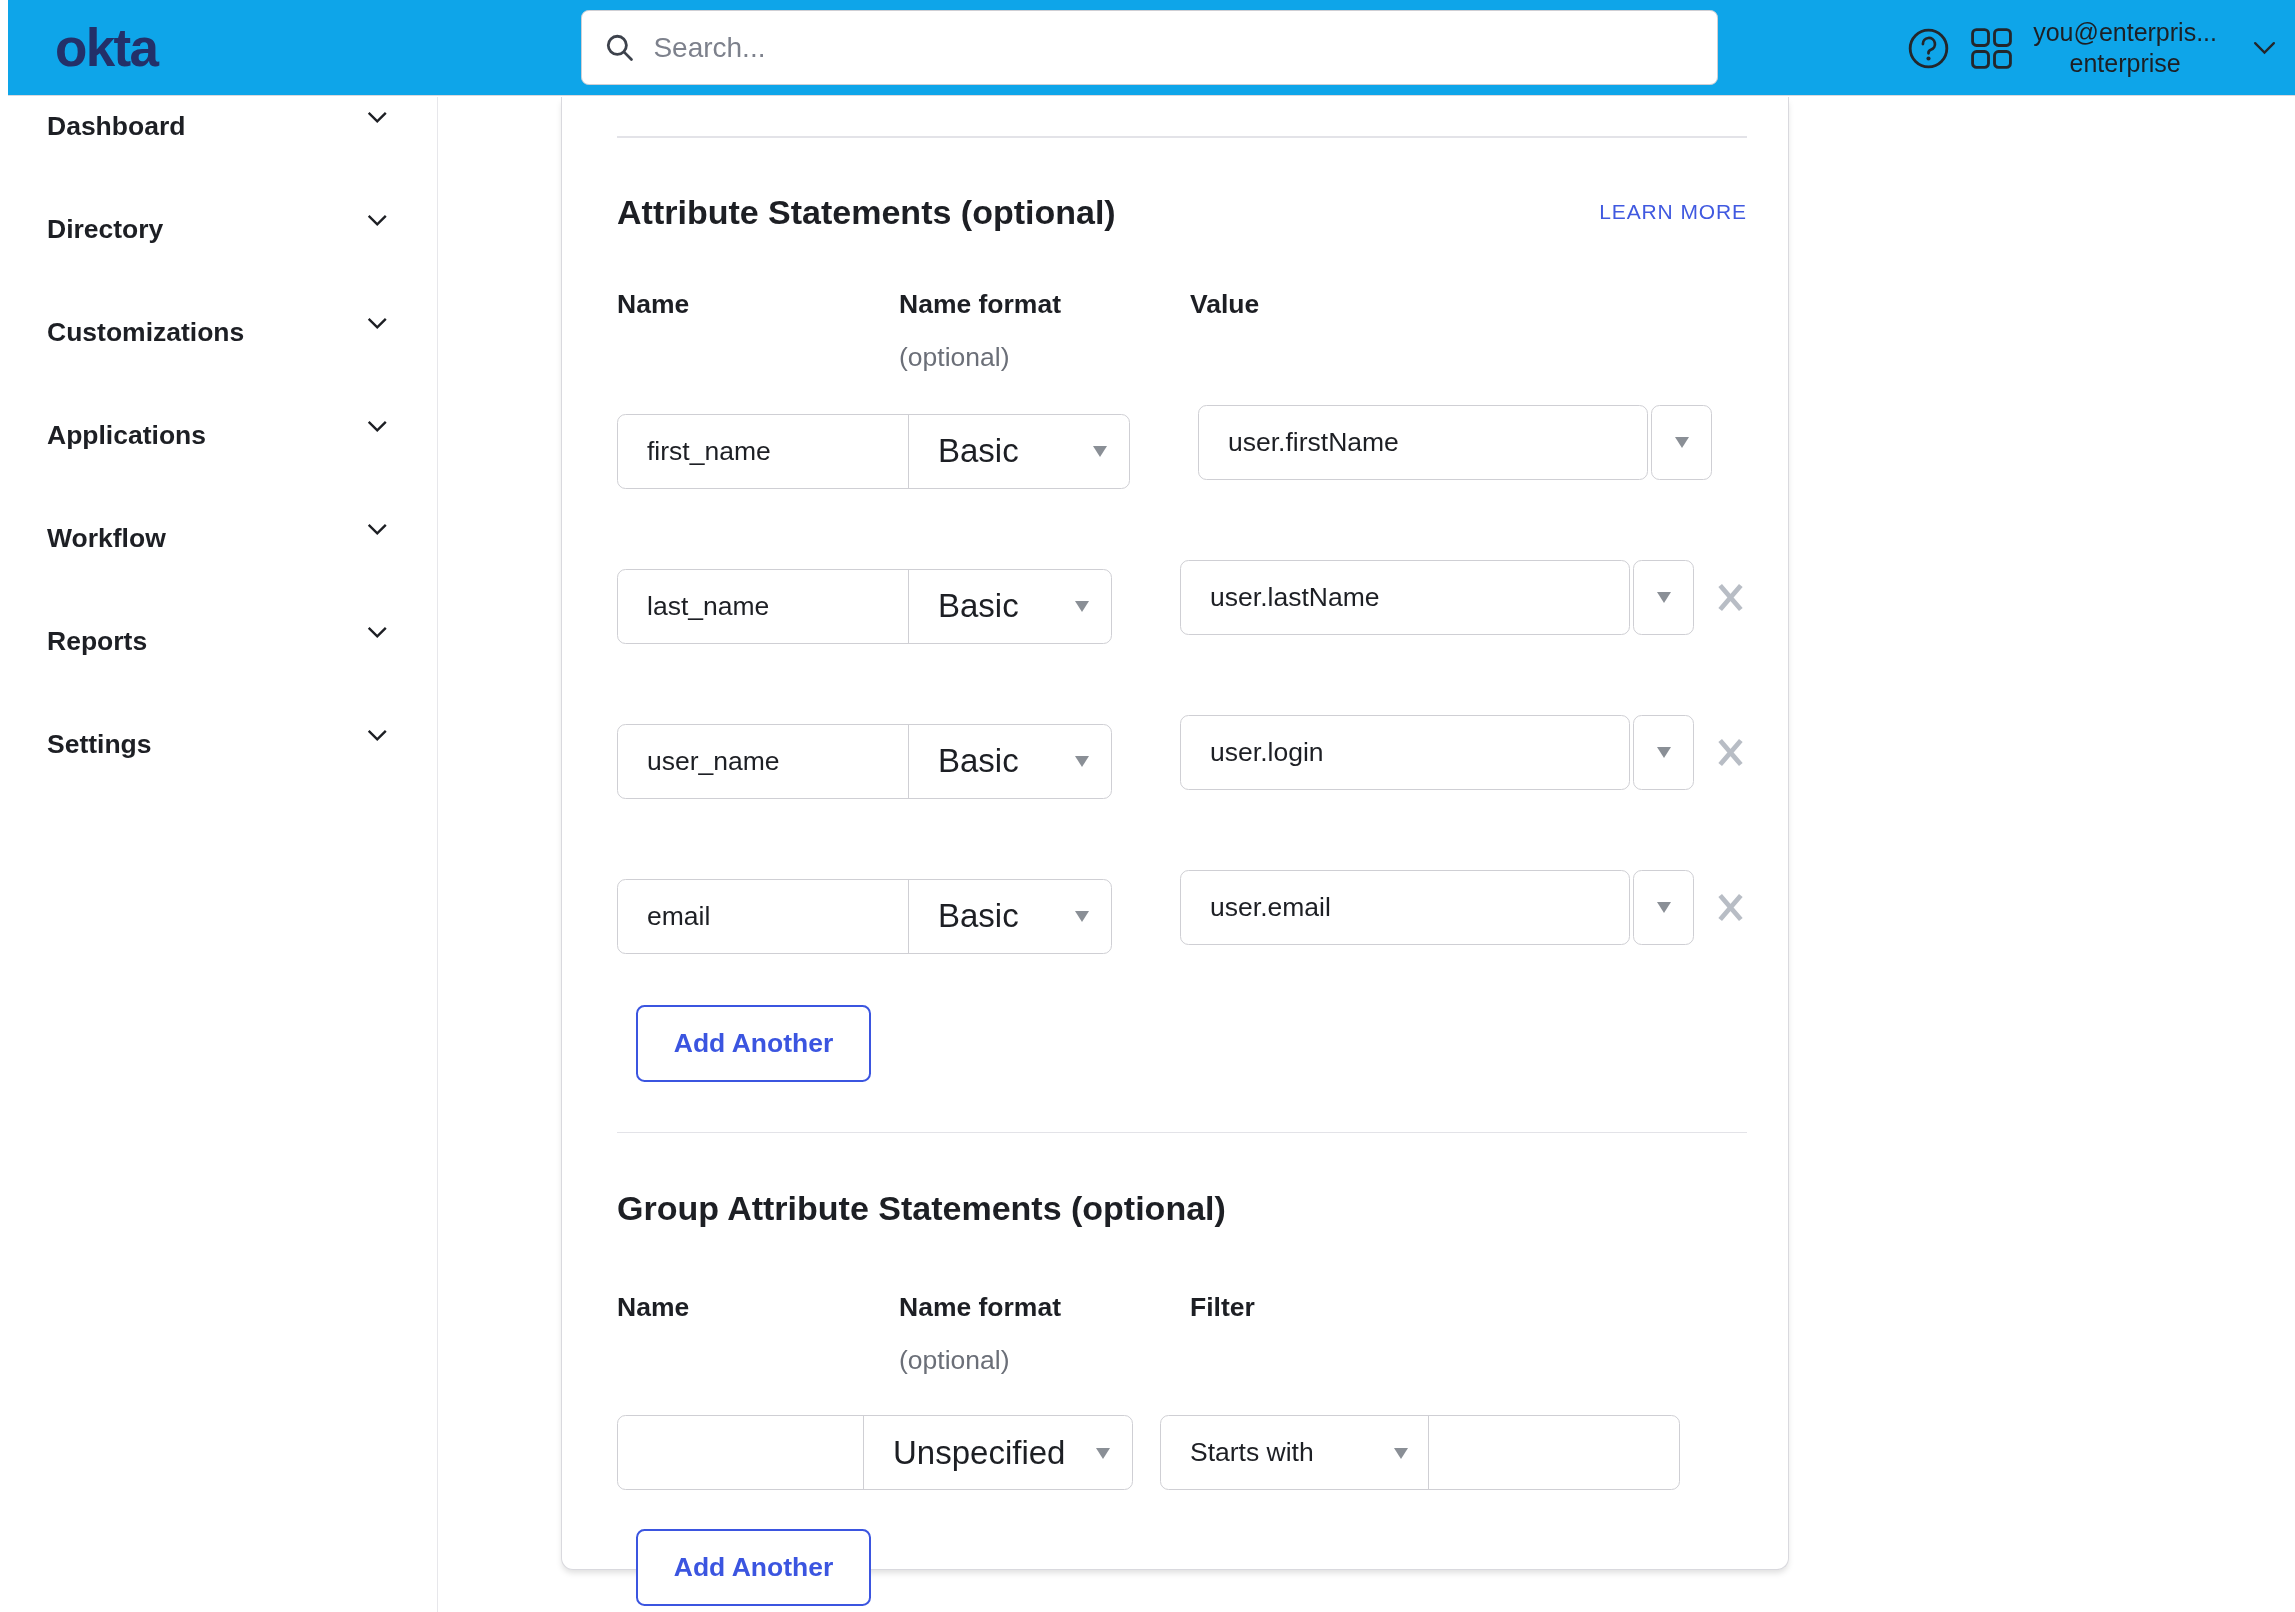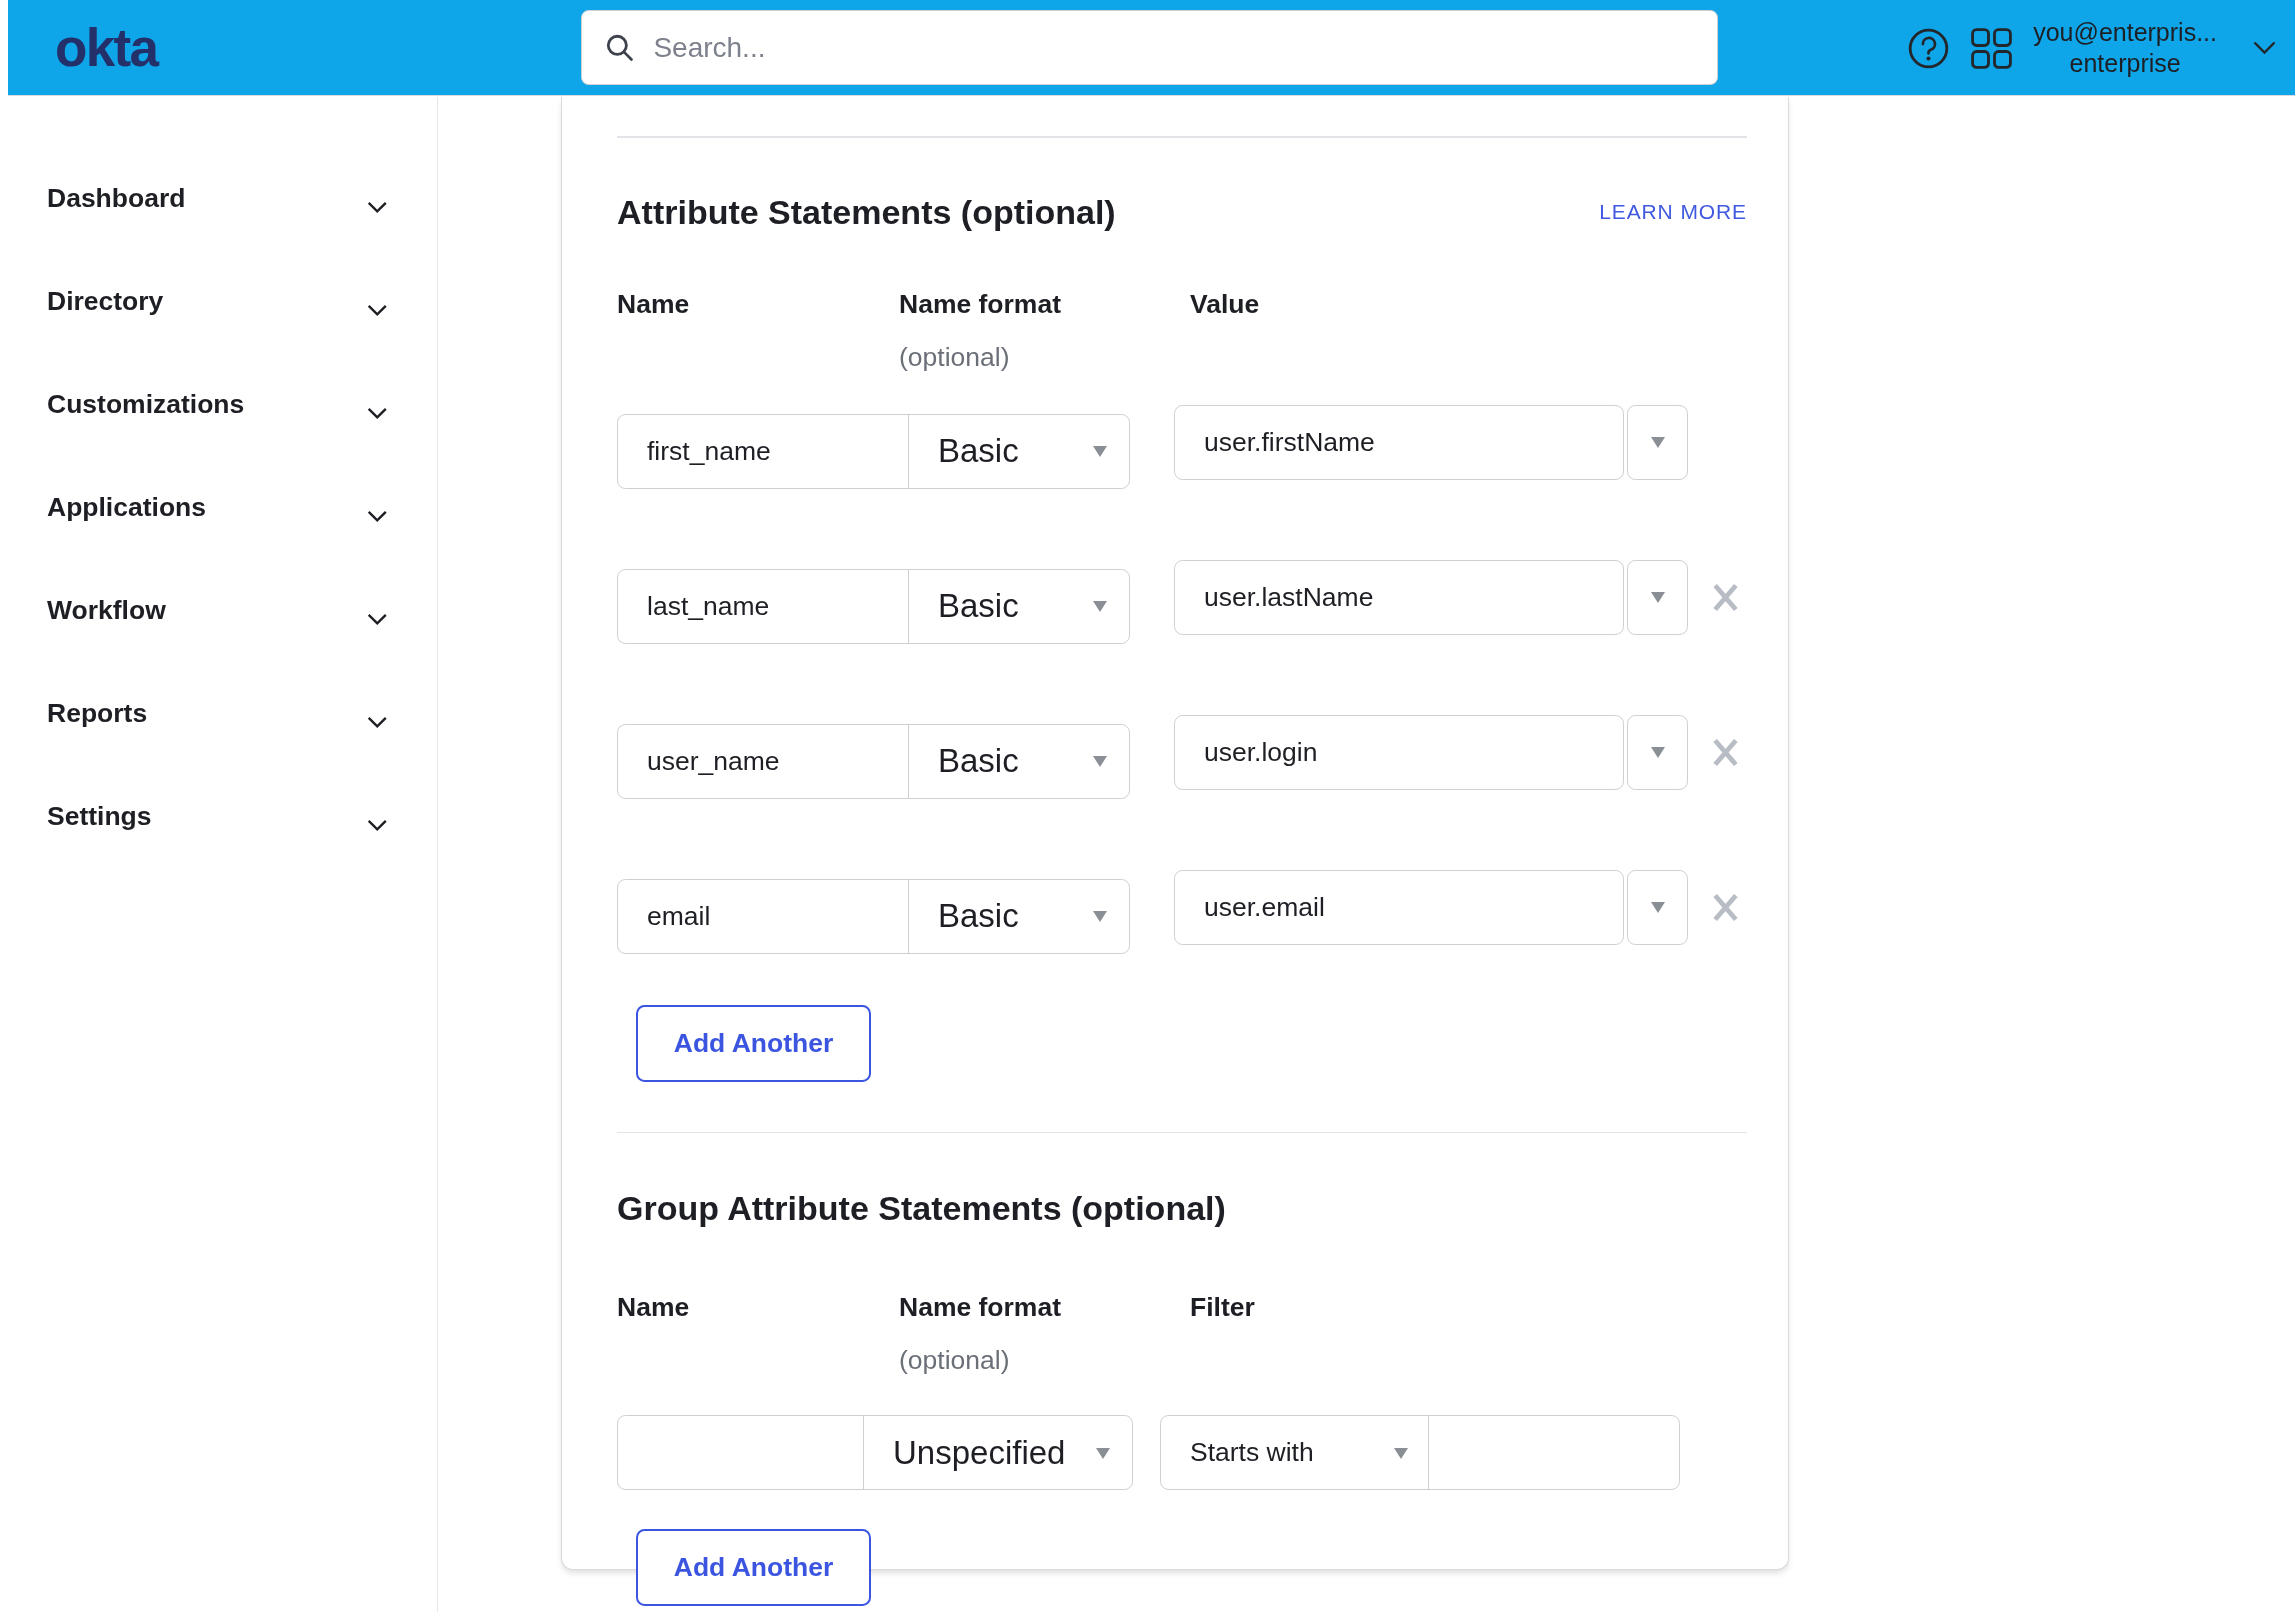--- a/index.html
+++ b/index.html
@@ -46,21 +46,21 @@
   }
   .user-text { text-align:center; font-size:25px; line-height:31px; color:#1d1f24; }
   .user-text .email { white-space:nowrap; }
 
   
   .sidebar {
     position:absolute; top:97px; left:0; width:438px; height:1515px;
     background:#fff; border-right:1.7px solid #e7e7eb; padding-top:13.7px;
   }
   .nav-item {
-    height:103px; display:flex; align-items:flex-end; justify-content:space-between;
+    height:103px; display:flex; align-items:flex-start; justify-content:space-between;
     padding:0 50px 0 47px; font-size:26.5px; font-weight:700; color:#1d1f24;
     cursor:pointer;
   }
 
   
   .card {
     position:absolute; left:561px; top:97px; width:1228px; height:1473px;
     background:#fff; border:1.7px solid #d9d9de; border-top:none;
     border-radius:0 0 12px 12px;
     box-shadow:0 4.3px 6px -1.7px rgba(0,0,0,0.13);
@@ -116,21 +116,21 @@
   .pair .w-filterval { width:251px; border-left:1.7px solid #cfcfd4; }
 
   .caret {
     position:absolute; right:22px; top:50%; margin-top:-5.1px;
     width:0; height:0;
     border-left:7.7px solid transparent; border-right:7.7px solid transparent;
     border-top:11px solid #8a8f96;
   }
   .select-lead .caret { right:20.5px; }
 
-  .value-wrap { display:flex; margin-left:24px; height:75px; cursor:pointer;padding-left:20px; }
+  .value-wrap { display:flex; margin-left:48px; height:75px; cursor:pointer;padding-left:20px; }
   .value-main {
     width:450px; border:1.7px solid #cfcfd4; border-radius:8.5px;
     display:flex; align-items:center; padding-left:29px; font-size:26.5px;
     background:#fff;
   }
   .value-arrow {
     width:61px; margin-left:2.6px; border:1.7px solid #cfcfd4; border-radius:8.5px;
     position:relative; background:#fff;
   }
   .value-arrow .caret { right:50%; margin-right:-7.7px; }

